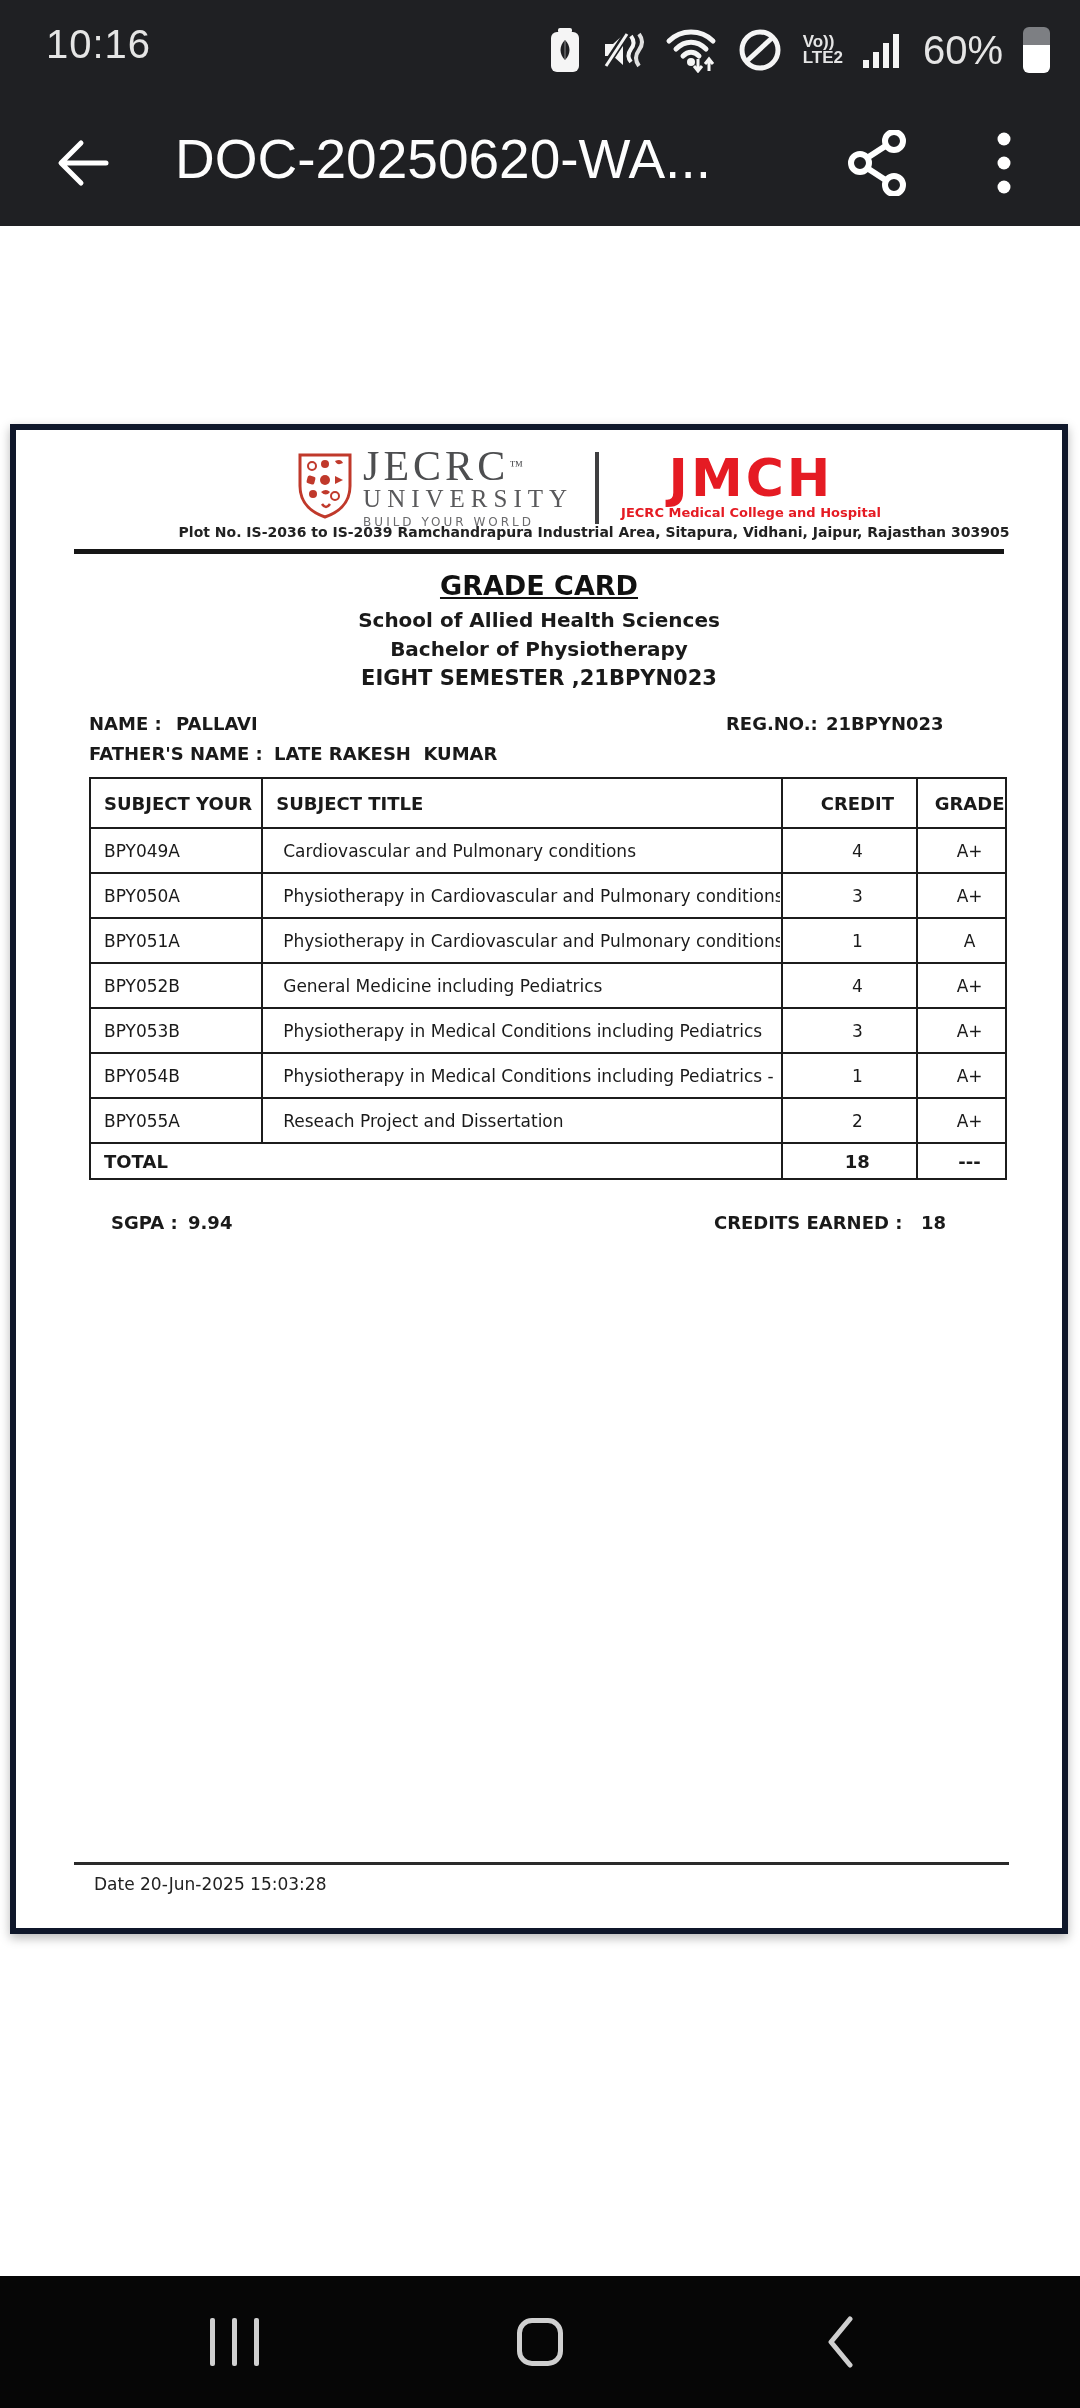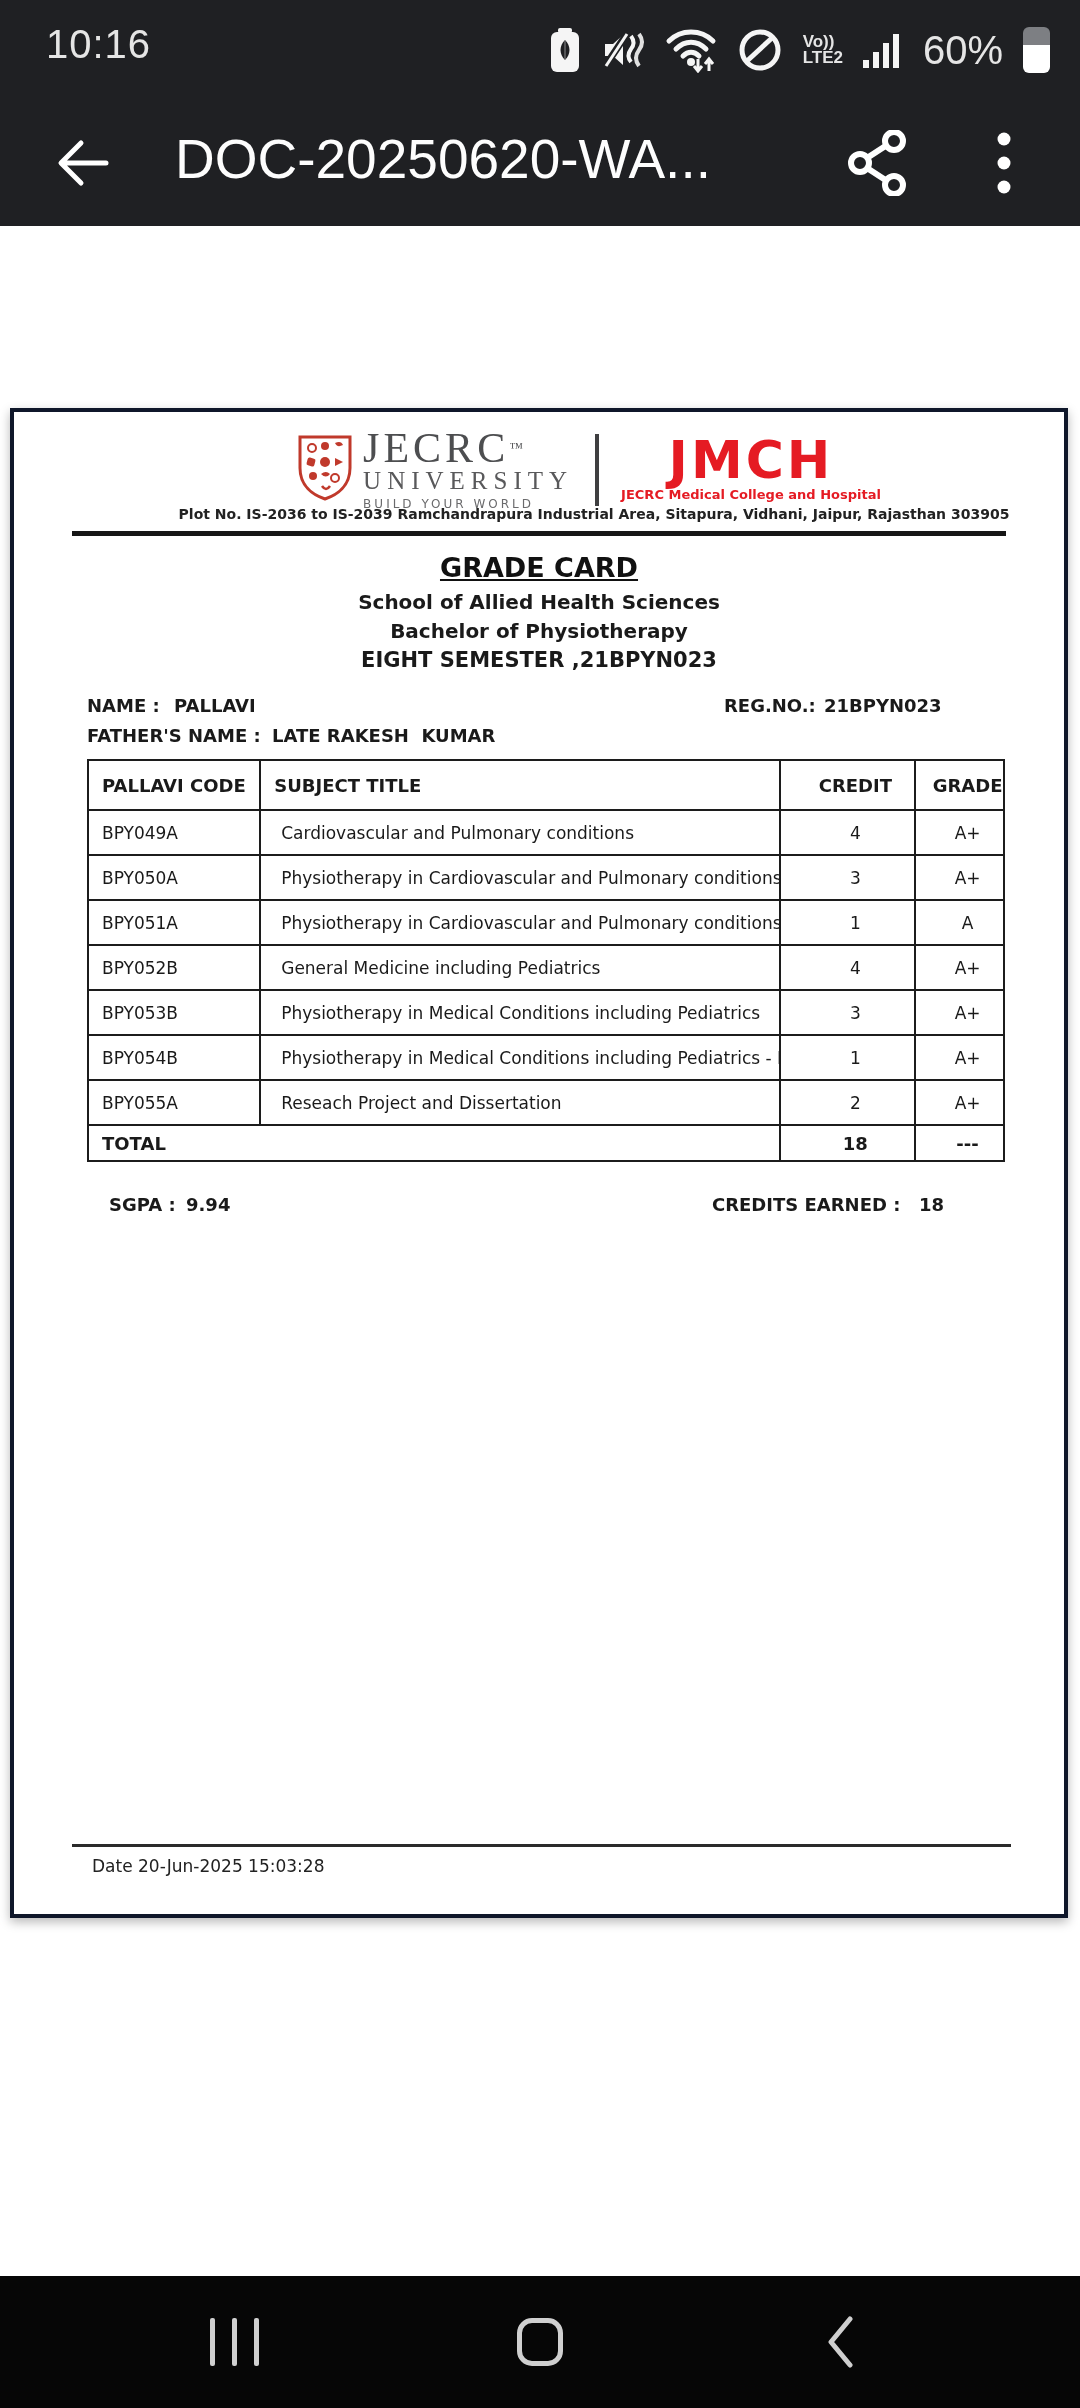--- a/index.html
+++ b/index.html
@@ -30,22 +30,22 @@
     font-size:55px; font-weight:400; color:#fdfdfd; white-space:nowrap;
     overflow:hidden; }
   .share-btn { position:absolute; left:840px; top:25px; width:76px; height:76px;
     display:flex; align-items:center; justify-content:center; }
   .overflow-btn { position:absolute; left:966px; top:25px; width:76px; height:76px;
     display:flex; align-items:center; justify-content:center; }
 
   
   .viewer { position:absolute; left:0; top:226px; width:1080px; height:2050px;
     background:#ffffff; }
-  .doc-page { position:absolute; left:10px; top:182px; width:1058px; height:1510px;
-    background:#ffffff; border:4px solid #0f172a;
+  .doc-page { position:absolute; left:10px; top:198px; width:1058px; height:1510px;
+    background:#ffffff; border:6px solid #0f172a;
     box-shadow:0 4px 10px rgba(0,0,0,0.28); color:#1a1a1a;
     font-family:"DejaVu Sans", sans-serif; }
 
   
   .logo-row { position:absolute; left:0; top:16px; width:100%;
     display:flex; align-items:center; justify-content:center; gap:22px;
     transform:translateX(50px); }
   .jecrc-block { display:flex; align-items:center; gap:10px; }
   .jecrc-text { color:#58595b; }
   .jecrc-name { font-family:"Liberation Serif", serif; font-size:42px;
@@ -83,21 +83,21 @@
   .father-label { position:absolute; left:73px;  top:313px; }
   .father-value { position:absolute; left:258px; top:313px; }
 
   
   .grade-table { position:absolute; left:73px; top:347px; width:918px;
     border-collapse:collapse; table-layout:fixed; }
   .grade-table th, .grade-table td { border:2px solid #1c1c1c; overflow:hidden;
     white-space:nowrap; }
   .grade-table th { height:50px; font-size:18px; text-align:left; padding-left:13px; }
   .grade-table th.c, .grade-table td.c { text-align:center; padding-left:16px; }
-  .grade-table td { height:45px; font-size:17px; font-weight:normal; padding-left:13px; }
+  .grade-table td { height:45px; font-size:17px; font-weight:normal; padding-left:13px;border-radius:9px; }
   .grade-table td.title-cell { padding-left:20px; }
   .grade-table tr.total-row td { height:36px; font-weight:bold; font-size:18px; }
 
   .sgpa-label    { position:absolute; left:95px;  top:782px; font-size:18px; font-weight:bold; }
   .sgpa-value    { position:absolute; left:172px; top:782px; font-size:18px; font-weight:bold; }
   .credits-label { position:absolute; left:698px; top:782px; font-size:18px; font-weight:bold; }
   .credits-value { position:absolute; left:905px; top:782px; font-size:18px; font-weight:bold; }
 
   .rule-footer { position:absolute; left:58px; right:53px; top:1432px; height:3px;
     background:#2a2a2a; }
@@ -250,21 +250,21 @@
 
     <table class="grade-table">
       <colgroup>
         <col style="width:18.8%">
           <col style="width:56.7%">
           <col style="width:14.8%">
           <col style="width:9.7%">
       </colgroup>
       <tbody>
           <tr>
-        <th>PALLAVI CODE</th>
+        <th>SUBJECT YOUR</th>
         <th>SUBJECT TITLE</th>
         <th class="c">CREDIT</th>
         <th class="c">GRADE</th>
       </tr>
       <tr>
         <td>BPY049A</td>
         <td class="title-cell">Cardiovascular and Pulmonary conditions</td>
         <td class="c">4</td>
         <td class="c">A+</td>
       </tr>

